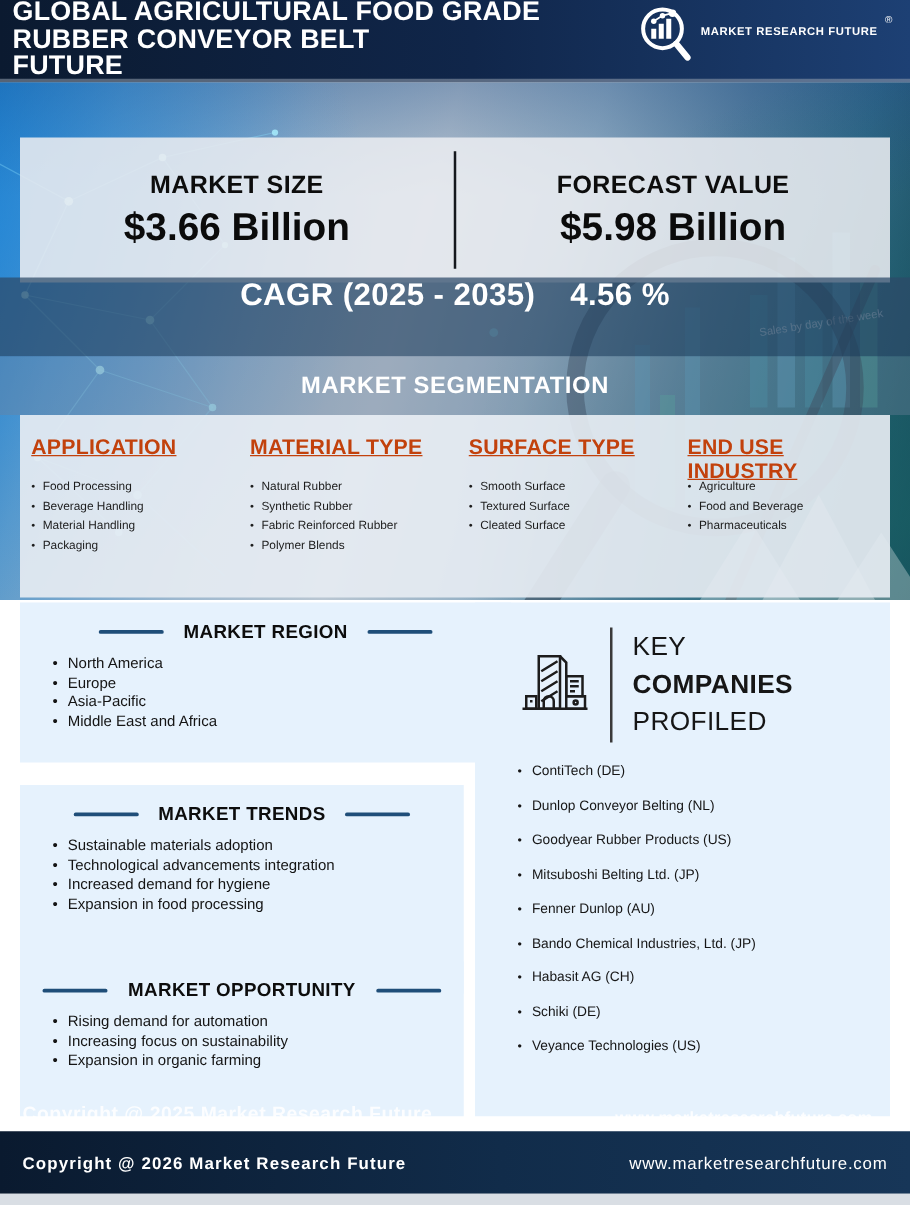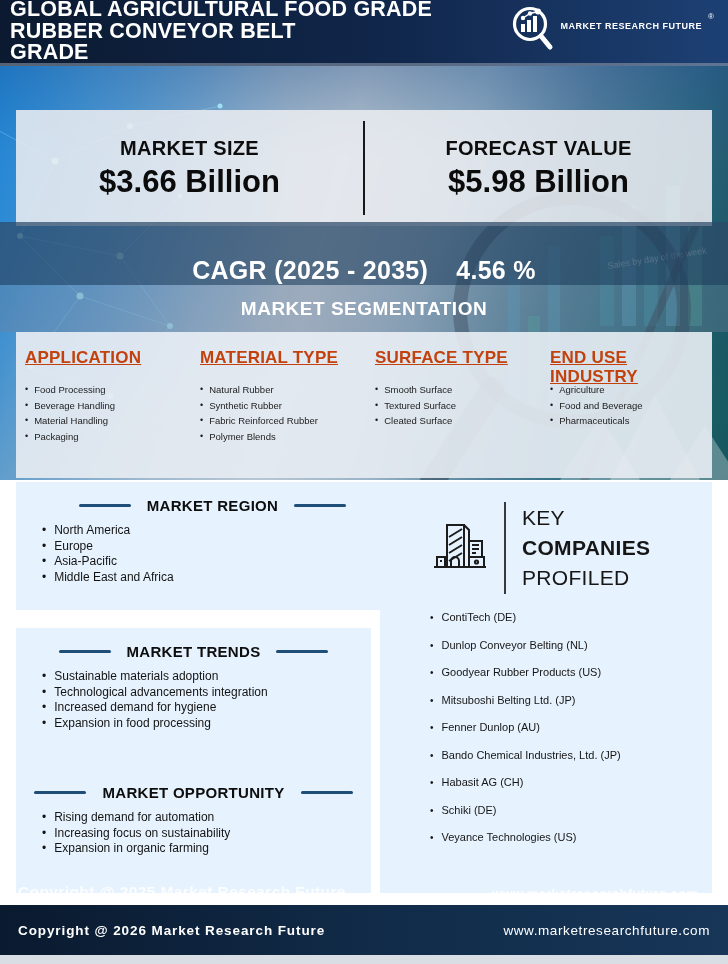--- a/index.html
+++ b/index.html
@@ -38,21 +38,21 @@
     display:flex; align-items:center;
   }
   .size-half { flex:1; text-align:center; }
   .size-label { font-size:20px; font-weight:bold; color:#0d0d0d; letter-spacing:0.3px; }
   .size-value { font-size:31px; font-weight:bold; color:#0b0b0b; margin-top:4px; }
   .size-divider { width:2px; height:94px; background:#15181d; }
 
   .cagr-band {
     position:absolute; left:0; top:156px; width:728px; height:63px;
     background:rgba(44,73,104,0.72);
-    display:flex; align-items:flex-end; justify-content:center; gap:28px;
+    display:flex; align-items:flex-start; justify-content:center; gap:28px;
   }
   .cagr-label, .cagr-value { color:#ffffff; font-weight:bold; font-size:25px; letter-spacing:0.3px; }
 
   .seg-title-band {
     position:absolute; left:0; top:219px; width:728px; height:47px;
     background:rgba(110,130,155,0.38);
     display:flex; align-items:center; justify-content:center;
   }
   .seg-title { color:#ffffff; font-weight:bold; font-size:19px; letter-spacing:0.5px; }
 
@@ -74,21 +74,21 @@
   .panel-opportunity { left:16px; top:769px; width:355px; height:124px; }
 
   .panel-heading-row { display:flex; align-items:center; justify-content:center; gap:16px; padding-top:15px; margin-bottom:9px; }
   .rule { width:52px; height:3px; background:#1f4e79; border-radius:2px; }
   .panel-heading { font-size:15px; font-weight:bold; color:#0d0d0d; letter-spacing:0.3px; white-space:nowrap; }
   .panel-list { padding-left:26px; }
   .panel-list .bullet-item { font-size:12px; color:#141414; line-height:15.6px; display:flex; }
   .panel-list .bullet { margin-right:8px; }
 
   
-  .panel-companies { left:380px; top:482px; width:332px; height:411px;padding-left:16px; }
+  .panel-companies { left:380px; top:482px; width:332px; height:411px; }
   .companies-header { display:flex; align-items:center; gap:16px; padding:20px 0 0 36px; }
   .companies-divider { width:2px; height:92px; background:#3a3a3a; }
   .companies-title { font-size:21px; color:#161616; line-height:1.43; letter-spacing:0.3px; }
   .companies-title .bold { font-weight:bold; }
   .companies-list { margin-top:17px; padding-left:34px; }
   .companies-list .bullet-item { font-size:11px; color:#161616; line-height:13px; margin-bottom:14.5px; display:flex; }
   .companies-list .bullet { margin-right:8px; font-size:10px; }
 
   
   .watermark-copy {
@@ -111,21 +111,21 @@
 </style>
 </head>
 <body>
 
 <div class="page">
 
   <div class="header">
     <div class="title">
       <div>GLOBAL AGRICULTURAL FOOD GRADE</div>
       <div>RUBBER CONVEYOR BELT</div>
-      <div>GRADE</div>
+      <div>FUTURE</div>
     </div>
     <div class="logo">
       <span>
         <svg width="46" height="48" viewBox="0 0 46 48">
           <circle cx="21" cy="20" r="15.5" fill="none" stroke="#ffffff" stroke-width="3.2"></circle>
           <rect x="12" y="20" width="4" height="8" fill="#ffffff"></rect>
           <rect x="18" y="16" width="4" height="12" fill="#ffffff"></rect>
           <rect x="24" y="12" width="4" height="16" fill="#ffffff"></rect>
           <circle cx="14" cy="14" r="2.2" fill="#ffffff"></circle>
           <circle cx="21" cy="9.5" r="2.2" fill="#ffffff"></circle>

